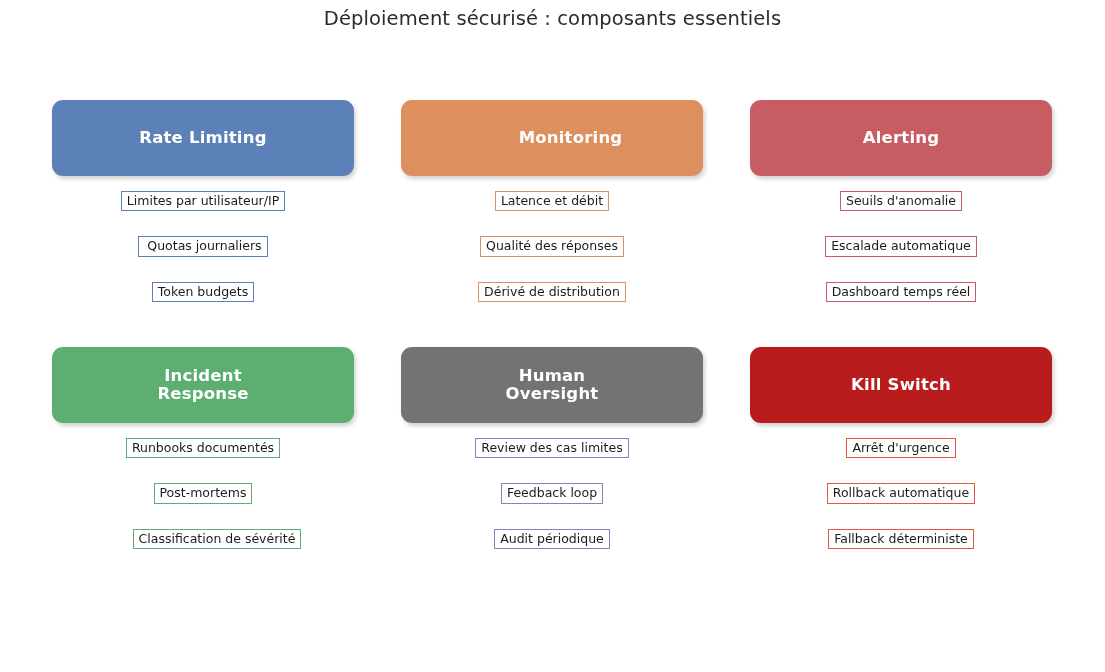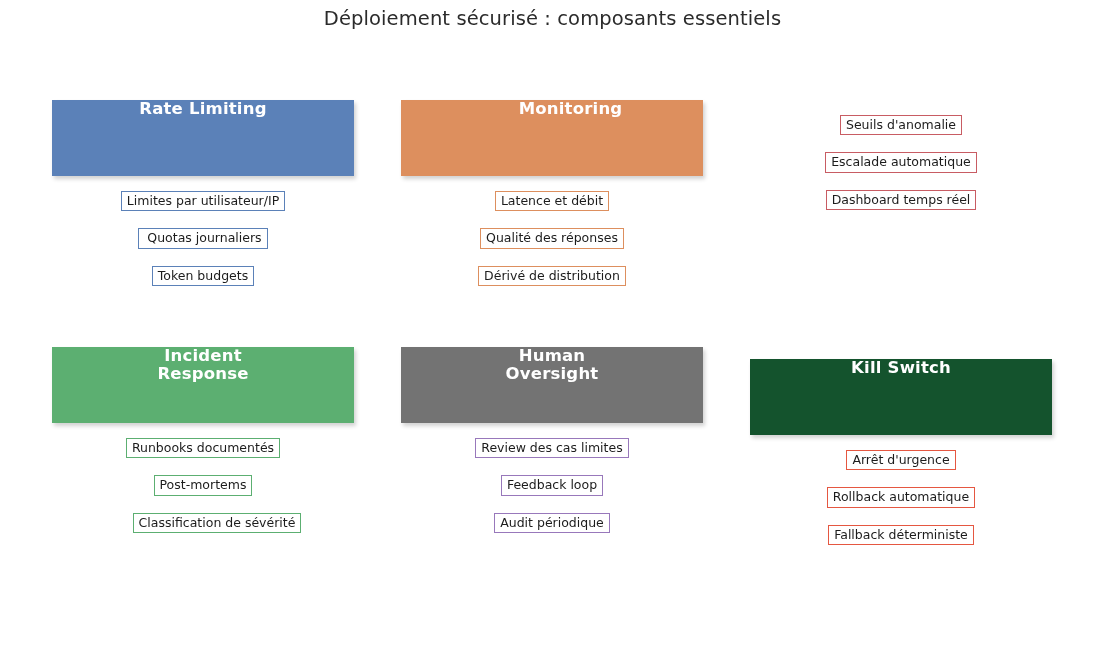--- a/index.html
+++ b/index.html
@@ -38,40 +38,40 @@
     row-gap: 0px;
   }
 
   .card {
     width: 302px;
     position: relative;
   }
 
   .card-header {
     height: 76px;
-    border-radius: 0;
+    border-radius: 11px;
     box-shadow: 2px 3px 4px rgba(0,0,0,0.18);
     display: flex;
-    align-items: flex-start;
+    align-items: center;
     justify-content: center;
     text-align: center;
     color: #ffffff;
     font-size: 16.5px;
     font-weight: bold;
     line-height: 1.12;
     white-space: pre-line;
     letter-spacing: 0.2px;
   }
 
   .card-items {
     margin-top: 15px;
     display: flex;
     flex-direction: column;
     align-items: center;
-    gap: 17px;
+    gap: 25px;
   }
 
   .card-item {
     display: inline-block;
     background: #ffffff;
     border: 1px solid #888;
     padding: 1px 5px 2px 5px;
     font-size: 12.5px;
     color: #1c1c1c;
     line-height: 1.22;
@@ -94,20 +94,21 @@
     </div>
     <div class="card">
       <div class="card-header" style="background: rgb(221, 143, 94); padding-left: 37px;"><span>Monitoring</span></div>
       <div class="card-items">
         <div class="card-item" style="border-color: rgb(221, 143, 94);">Latence et débit</div>
         <div class="card-item" style="border-color: rgb(221, 143, 94);">Qualité des réponses</div>
         <div class="card-item" style="border-color: rgb(221, 143, 94);">Dérivé de distribution</div>
       </div>
     </div>
     <div class="card">
+      <div class="card-header" style="background: rgb(200, 92, 99);"><span>Alerting</span></div>
       <div class="card-items">
         <div class="card-item" style="border-color: rgb(200, 92, 99);">Seuils d'anomalie</div>
         <div class="card-item" style="border-color: rgb(200, 92, 99);">Escalade automatique</div>
         <div class="card-item" style="border-color: rgb(200, 92, 99);">Dashboard temps réel</div>
       </div>
     </div>
     <div class="card">
       <div class="card-header" style="background: rgb(92, 175, 113);"><span>Incident
 Response</span></div>
       <div class="card-items">
@@ -119,20 +120,20 @@
     <div class="card">
       <div class="card-header" style="background: #737373;"><span>Human
 Oversight</span></div>
       <div class="card-items">
         <div class="card-item" style="border-color: rgb(152, 120, 187);">Review des cas limites</div>
         <div class="card-item" style="border-color: rgb(152, 120, 187);">Feedback loop</div>
         <div class="card-item" style="border-color: rgb(152, 120, 187);">Audit périodique</div>
       </div>
     </div>
     <div class="card">
-      <div class="card-header" style="background: #14532d; margin-top: 12px;"><span>Kill Switch</span></div>
+      <div class="card-header" style="background: #b91c1c;"><span>Kill Switch</span></div>
       <div class="card-items">
         <div class="card-item" style="border-color: rgb(229, 87, 65);">Arrêt d'urgence</div>
         <div class="card-item" style="border-color: rgb(229, 87, 65);">Rollback automatique</div>
         <div class="card-item" style="border-color: rgb(229, 87, 65);">Fallback déterministe</div>
       </div>
     </div>
   </div>
 
 </body></html>

